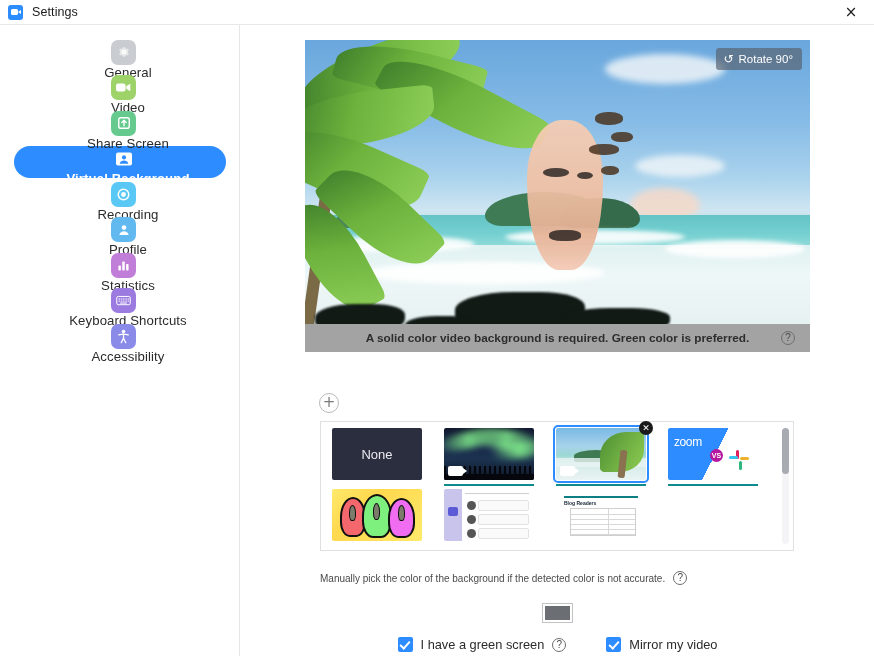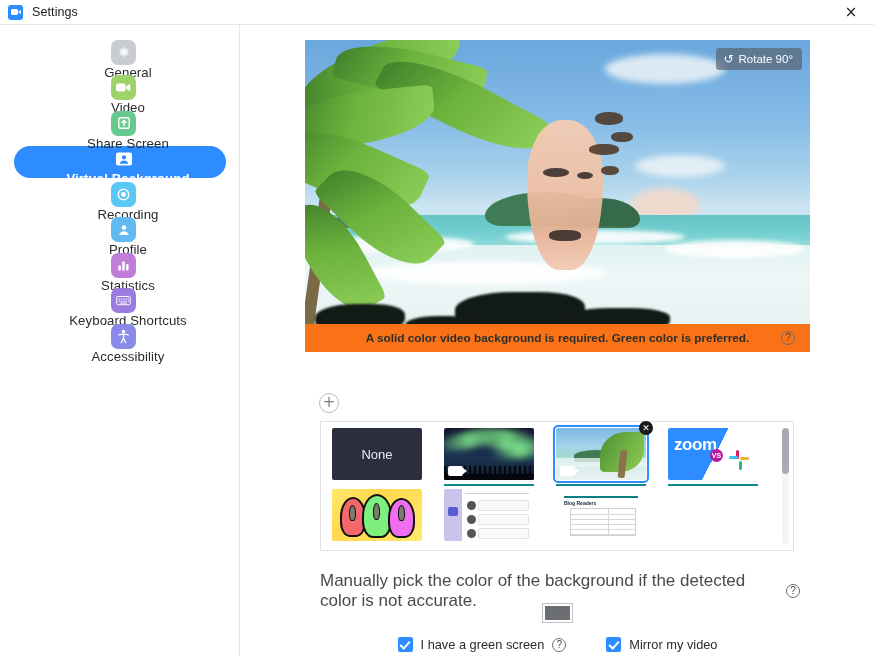--- a/index.html
+++ b/index.html
@@ -147,21 +147,21 @@
     border-radius: 3px;
     display: flex; align-items: center; gap: 5px;
     cursor: pointer;
   }
   .rot-ico { font-size: 12px; line-height: 1; font-family: "DejaVu Sans", sans-serif; }
 
   
   .warn {
     position: absolute; left: 64px; top: 299px;
     width: 505px; height: 28px;
-    background: #f97316;
+    background: #a3a3a3;
     display: flex; align-items: center; justify-content: center;
     gap: 10px;
   }
   .warn-text { font-size: 11.8px; font-weight: bold; color: #2d2d2d; }
   .qmark {
     width: 14px; height: 14px; border-radius: 50%;
     border: 1px solid #6d6d6d; color: #4a4a4a;
     font-size: 10px; line-height: 12px; text-align: center;
     cursor: pointer; flex: 0 0 14px;
   }
@@ -228,21 +228,21 @@
       repeating-linear-gradient(90deg,#05070c 0 2px,transparent 2px 5px);
   }
   .t-beach { background: linear-gradient(#79b8e4 0%, #a7d2ea 35%, #9cd8d4 52%, #d5ecea 70%, #e9f3f2 100%); }
   .t-zoom { background: #fff; }
   .t-zoom .diag {
     position: absolute; inset: 0;
     background: linear-gradient(117deg, #2d8cff 0 52%, #ffffff 52% 100%);
   }
   .t-zoom .zlogo {
     position: absolute; left: 6px; top: 7px; color: #fff;
-    font-size: 17px; font-weight: bold; letter-spacing: -.4px;
+    font-size: 12px; font-weight: normal; letter-spacing: -.4px;
   }
   .t-zoom .vs {
     position: absolute; left: 42px; top: 21px;
     width: 13px; height: 13px; border-radius: 50%;
     background: #b5179e; color: #fff; font-size: 7px; font-weight: bold;
     line-height: 13px; text-align: center;
   }
   .t-zoom .slack { position: absolute; right: 9px; top: 22px; width: 20px; height: 20px; }
   .t-zoom .slack i { position: absolute; border-radius: 2px; display:block; }
   .t-parrots { background: linear-gradient(135deg,#ffe96b,#ffd84d 35%,#ffe96b); }
@@ -277,21 +277,21 @@
   .grid-thumb {
     position: absolute; left: 0; top: 0; width: 7px; height: 46px;
     background: #a9abb3; border-radius: 4px; cursor: pointer;
   }
 
   
   .manual-row {
     position: absolute; left: 79px; top: 546px; width: 480px;
     display: flex; align-items: center;
   }
-  .manual-text { font-size: 17px; color: #4a4a4a; }
+  .manual-text { font-size: 10px; color: #4a4a4a; }
   .manual-row .qmark { margin-left: 8px; }
 
   .swatch-wrap { position: absolute; left: 0; right: 0; top: 578px; display: flex; justify-content: center; }
   .swatch {
     width: 31px; height: 20px; border: 1px solid #c2c2c2; background: #fff;
     padding: 2px; cursor: pointer;
   }
   .swatch i { display: block; width: 100%; height: 100%; background: #6b6f73; }
 
   .check-row {

